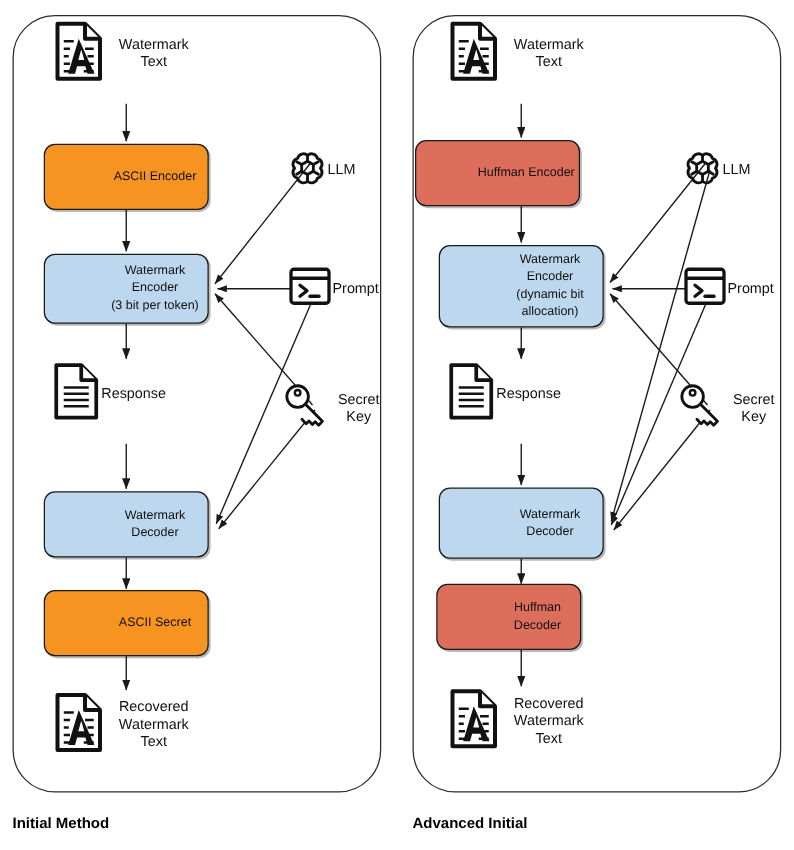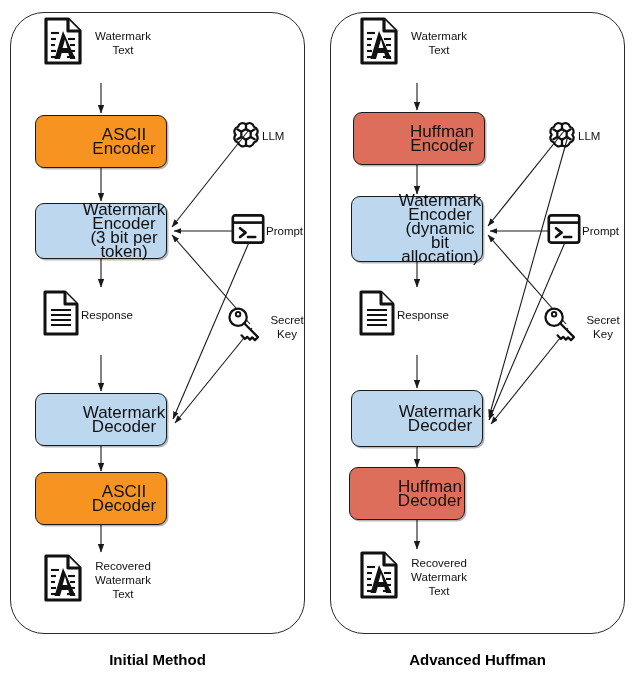--- a/index.html
+++ b/index.html
@@ -16,36 +16,35 @@
     overflow: hidden;
   }
   #canvas {
     position: absolute;
     left: 0; top: 0;
     width: 635px;
     height: 680px;
   }
   .panel-caption {
     position: absolute;
-    font-size: 15px;
+    font-size: 12px;
     font-weight: bold;
     color: #000;
-    text-align: center;
     white-space: nowrap;
   }
   .node-box {
     position: absolute;
     border: 1.2px solid #1a1a1a;
     border-radius: 9px;
     box-sizing: border-box;
     display: flex;
     align-items: center;
     justify-content: center;
     text-align: center;
-    font-size: 17px;
+    font-size: 10px;
     line-height: 14px;
     color: #111;
     box-shadow: 1.5px 1.5px 0 rgba(0,0,0,0.28);
     padding-left: 46px;
   }
   .node-box.orange { background: #F79421; }
   .node-box.blue   { background: #BDD7EE; }
   .node-box.red    { background: #DE6E5C; }
   .icon-node {
     position: absolute;
@@ -168,21 +167,21 @@
     </svg>
   </span>
   <span class="cap">Response</span>
 </div>
 
 <div class="node-box blue" style="left:35px; top:393px; width:132px; height:53px;">
   <span>Watermark Decoder</span>
 </div>
 
 <div class="node-box orange" style="left:35px; top:472px; width:132px; height:53px;">
-  <span>ASCII Decoder</span>
+  <span>ASCII Secret</span>
 </div>
 
 <div class="icon-node" style="left:41px; top:553px; width:120px;">
   <span class="glyph">
     <svg width="44" height="50" viewBox="0 0 44 50" xmlns="http://www.w3.org/2000/svg">
       <path d="M5 3 h22 l12 12 v32 h-34 z" fill="#fff" stroke="#111" stroke-width="3.2" stroke-linejoin="round"></path>
       <path d="M27 3 v12 h12" fill="#fff" stroke="#111" stroke-width="3.2" stroke-linejoin="round"></path>
       <g stroke="#111" stroke-width="2.1">
         <line x1="10" y1="17" x2="18" y2="17"></line>
         <line x1="10" y1="23" x2="15" y2="23"></line>
@@ -256,21 +255,21 @@
         <line x1="29" y1="29" x2="34" y2="29"></line>
         <line x1="28" y1="35" x2="34" y2="35"></line>
         <line x1="26" y1="41" x2="34" y2="41"></line>
       </g>
       <path d="M22 15 L13.5 43 h5.5 l1.7-6 h6.6 l1.7 6 h5.5 z M21.6 32 l2.4-8.5 l2.4 8.5 z" fill="#111"></path>
     </svg>
   </span>
   <span class="cap">Watermark Text</span>
 </div>
 
-<div class="node-box red" style="left:353px; top:112px; width:132px; height:53px;">
+<div class="node-box red" style="left:332px; top:112px; width:132px; height:53px;">
   <span>Huffman Encoder</span>
 </div>
 
 <div class="node-box blue" style="left:351px; top:196px; width:132px; height:66px; flex-direction:column;">
   <span>Watermark Encoder</span>
   <span>(dynamic bit</span>
   <span>allocation)</span>
 </div>
 
 <div class="icon-node" style="left:357px; top:289px; width:120px;">
@@ -354,13 +353,13 @@
     <svg width="40" height="38" viewBox="0 0 46 44" xmlns="http://www.w3.org/2000/svg">
       <circle cx="15" cy="13" r="10" fill="#fff" stroke="#111" stroke-width="2.6"></circle>
       <circle cx="15" cy="9.5" r="2.6" fill="#fff" stroke="#111" stroke-width="2.2"></circle>
       <path d="M22 20 L38 36 l-3.5 3.5 l-3.2 -3.2 l-2.6 2.6 l-3.2 -3.2 l-2.6 2.6 L19 34" fill="#fff" stroke="#111" stroke-width="2.6" stroke-linejoin="round" stroke-linecap="round"></path>
     </svg>
   </span>
   <span class="cap">Secret Key</span>
 </div>
 
 <div class="panel-caption" style="left:10px; top:651px; width:295px;">Initial Method</div>
-<div class="panel-caption" style="left:330px; top:651px; width:295px;">Advanced Huffman</div>
+<div class="panel-caption" style="left:330px; top:651px; width:295px;">Advanced Initial</div>
 
 </body></html>

